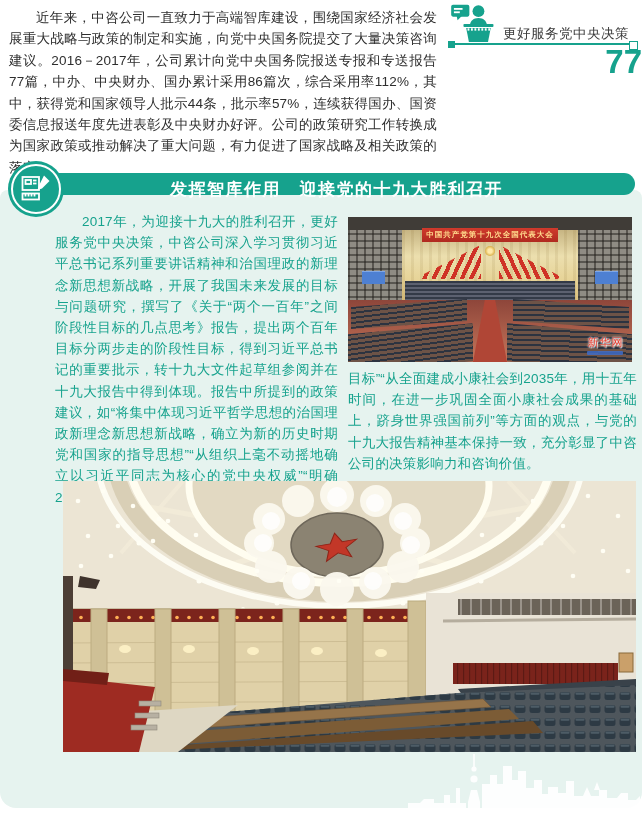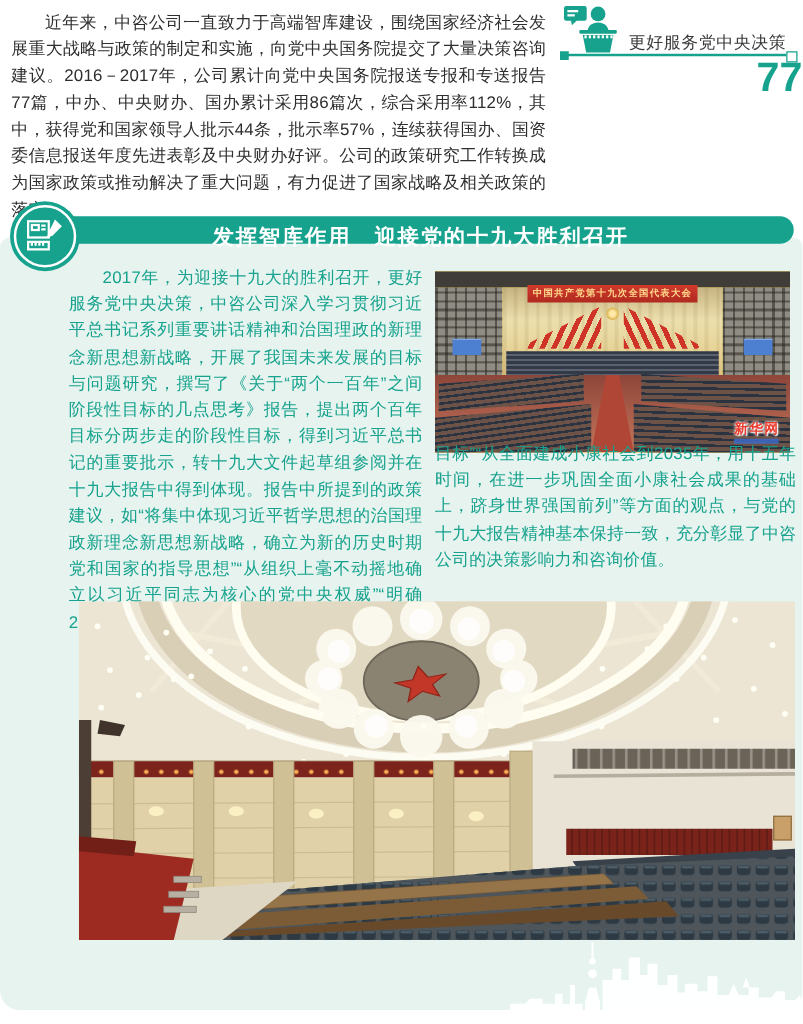--- a/index.html
+++ b/index.html
@@ -40,27 +40,27 @@
   .banner-circle::after{content:"";position:absolute;inset:3px;border:2.5px solid #fff;border-radius:50%;}
   .banner-circle svg{position:absolute;left:13px;top:13px;}
 
   
   .left-col{
     position:absolute;left:55px;top:211px;width:283px;z-index:2;
     font-size:13.5px;line-height:21.2px;color:var(--accent);
     text-align:justify;text-indent:2em;letter-spacing:.2px;
   }
   .right-col{
-    position:absolute;left:348px;top:352px;width:289px;z-index:2;
+    position:absolute;left:348px;top:368px;width:289px;z-index:2;
     font-size:13.5px;line-height:21.2px;color:var(--accent);
     text-align:justify;letter-spacing:.2px;
   }
 
   
-  .cp{position:absolute;left:348px;top:217px;width:284px;height:145px;background:#fde047;overflow:hidden;z-index:2;}
+  .cp{position:absolute;left:348px;top:217px;width:284px;height:145px;background:#0f172a;overflow:hidden;z-index:2;}
   .cp-ceiling{position:absolute;left:0;top:0;width:100%;height:9%;background:#403c37;}
   .cp-col{position:absolute;top:9%;width:19%;height:52%;background-color:#8f8c84;
     background-image:repeating-linear-gradient(0deg,rgba(35,32,28,.5) 0 2px,transparent 2px 7px),
                      repeating-linear-gradient(90deg,rgba(35,32,28,.5) 0 2px,transparent 2px 8px);}
   .cp-col.l{left:0}.cp-col.r{right:0}
   .cp-wall{position:absolute;left:19%;top:9%;width:62%;height:52%;
     background-image:repeating-linear-gradient(90deg,rgba(120,90,30,.10) 0 3px,transparent 3px 9px),
                      linear-gradient(180deg,#c7b583 0%,#ecdfae 35%,#e6d295 70%,#d8bc78 100%);}
   .cp-banner{position:absolute;left:26%;top:7.5%;width:48%;height:10%;background:linear-gradient(180deg,#d03a2c,#b02a20);
     display:flex;align-items:center;justify-content:center;z-index:2;}
@@ -77,21 +77,21 @@
   .cp-screen{position:absolute;top:37%;width:8%;height:9%;background:#4e80d2;box-shadow:inset 0 1px 0 #7fa7e6;}
   .cp-screen.l{left:5%}.cp-screen.r{right:5%}
   .cp-floor{position:absolute;left:0;top:57%;width:100%;height:43%;background:linear-gradient(180deg,#8e463a,#c6755a);}
   .cp-aisle{position:absolute;left:44%;top:57%;width:12%;height:43%;background:#b04636;clip-path:polygon(35% 0,65% 0,100% 100%,0 100%);}
   .cp-blk{position:absolute;background:repeating-linear-gradient(177deg,#2c3340 0 2px,#6d5347 2px 5px);}
   .cp-blk.b1{left:1%;top:59%;width:41%;height:15%;transform:skewY(-4deg);}
   .cp-blk.b2{right:1%;top:59%;width:41%;height:15%;transform:skewY(4deg);}
   .cp-blk.b3{left:-2%;top:77%;width:46%;height:26%;transform:skewY(-5deg);}
   .cp-blk.b4{right:-2%;top:77%;width:46%;height:26%;transform:skewY(5deg);}
   .cp-wm{position:absolute;right:3%;bottom:5%;text-align:center;z-index:3;}
-  .cp-wm .t{font-size:11px;font-weight:bold;color:#ea3b2d;letter-spacing:1px;
+  .cp-wm .t{font-size:11px;font-weight:normal;color:#ea3b2d;letter-spacing:1px;
     text-shadow:0 0 2px #fff,0 0 2px #fff,1px 1px 1px #fff;}
   .cp-wm .bar{height:4px;margin-top:1px;background:#3f6cc8;opacity:.85;border-radius:1px;}
 
   
   .hall{position:absolute;left:63px;top:481px;width:573px;height:271px;z-index:2;overflow:hidden;}
   .hall svg{display:block;}
 
   
   .skyline{position:absolute;left:408px;top:750px;width:232px;height:58px;z-index:2;}
 </style>

